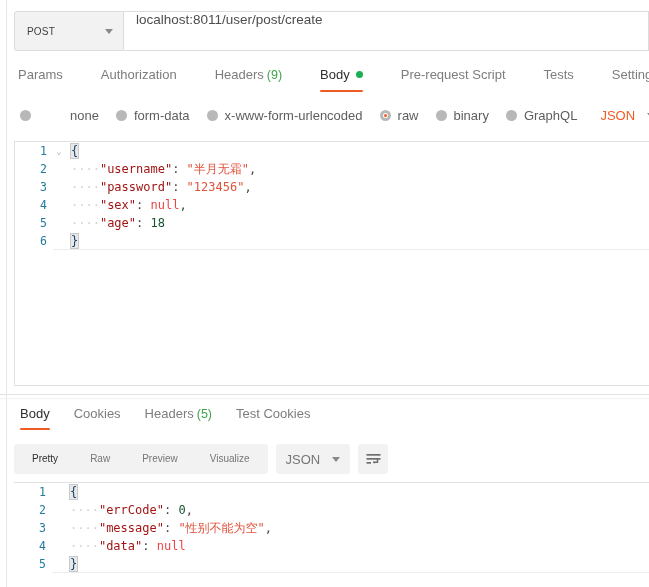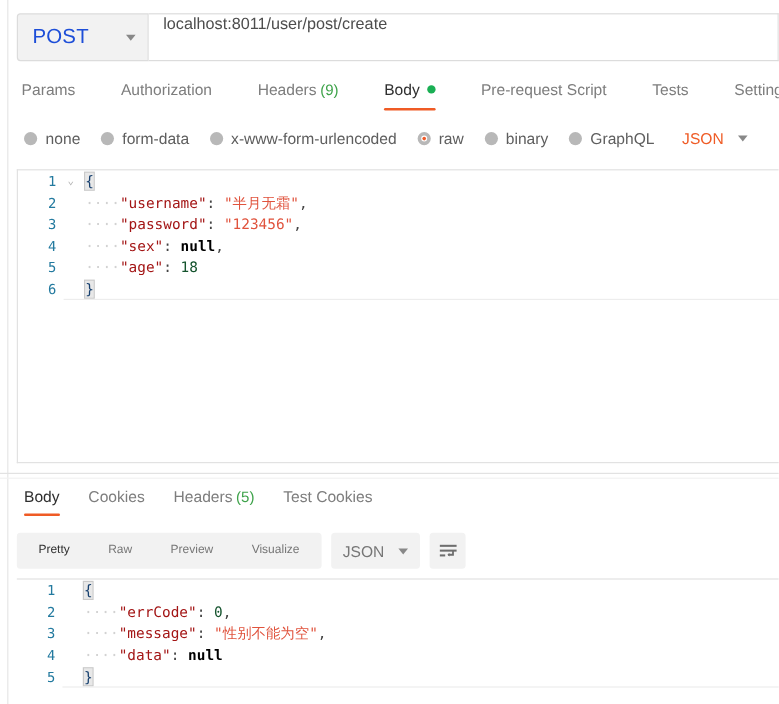--- a/index.html
+++ b/index.html
@@ -15,42 +15,42 @@
 
   
   .left-rail{position:absolute;left:0;top:0;width:6px;height:587px;background:#fff;border-right:1px solid #e6e6e6;}
 
   
   .urlbar{position:absolute;left:14px;top:11px;right:0;height:40px;display:flex;align-items:stretch;}
   .method-box{
     width:110px;border:1px solid #dcdcdc;background:#f2f2f2;border-radius:3px 0 0 3px;
     display:flex;align-items:center;justify-content:space-between;padding:0 10px 0 12px;box-sizing:border-box;
   }
-  .method-label{font-size:17px;color:#1d4ed8;letter-spacing:.2px;}
+  .method-label{font-size:10px;color:#404040;letter-spacing:.2px;}
   .caret{width:0;height:0;border-left:4.5px solid transparent;border-right:4.5px solid transparent;border-top:5px solid #888;}
   .url-box{
     flex:1;border:1px solid #dcdcdc;border-left:none;background:#fff;
     display:flex;align-items:flex-start;padding:0 12px;box-sizing:border-box;
   }
   .url-text{font-size:13.5px;color:#4d4d4d;}
 
   
   .req-tabs{position:absolute;left:14px;top:62px;height:33px;display:flex;align-items:flex-start;gap:8px;}
   .rtab{position:relative;padding:5px 15px 10px 15px;font-size:13px;color:#7d7d7d;white-space:nowrap;cursor:pointer;}
   .rtab:first-child{padding-left:4px;}
   .rtab.active{color:#2f2f2f;}
   .rtab .under{position:absolute;left:15px;right:15px;bottom:0;height:2.5px;background:#ef5b25;border-radius:1px;display:none;}
   .rtab.active .under{display:block;}
   .cnt{color:#3fa34b;font-size:12.5px;margin-left:3px;}
   .greendot{display:inline-block;width:7px;height:7px;border-radius:50%;background:#1aaf54;margin-left:6px;vertical-align:1px;}
 
   
   .radios{position:absolute;left:14px;top:101px;height:28px;display:flex;align-items:center;}
   .ritem{display:flex;align-items:center;margin-right:17px;cursor:pointer;white-space:nowrap;}
-  .ritem:first-child{margin-left:6px;}
+  .ritem:first-child{margin-left:6px;gap:32px;}
   .rdot{width:11px;height:11px;border-radius:50%;background:#b8b8b8;margin-right:7px;box-sizing:border-box;}
   .ritem.sel .rdot{background:#fff;border:3px solid #b8b8b8;position:relative;}
   .ritem.sel .rdot:after{content:"";position:absolute;left:1px;top:1px;width:3px;height:3px;border-radius:50%;background:#f05a28;}
   .rlabel{font-size:13px;color:#5e5e5e;}
   .json-sel{display:flex;align-items:center;margin-left:6px;cursor:pointer;}
   .json-sel .jtext{color:#ef5b25;font-size:13px;margin-right:12px;}
 
   
   .req-editor{position:absolute;left:14px;top:141px;right:0;height:245px;background:#fff;border:1px solid #e2e2e2;border-right:none;box-sizing:border-box;}
   .resp-editor{position:absolute;left:14px;top:482px;right:0;height:105px;background:#fff;box-sizing:border-box;border-top:1px solid #e2e2e2;}
@@ -58,21 +58,21 @@
   .code{position:relative;font-family:"DejaVu Sans Mono","Liberation Mono",monospace;font-size:12px;line-height:18px;}
   .cline{position:relative;height:18px;display:flex;align-items:center;white-space:pre;}
   .gut{width:32px;text-align:right;padding-right:6px;color:#237a9f;font-size:11.5px;box-sizing:border-box;flex:0 0 38px;}
   .fold{width:12px;flex:0 0 12px;text-align:center;color:#b0b0b0;font-size:9px;line-height:18px;}
   .ctext{flex:1;padding-left:6px;}
   .rowline{position:absolute;left:38px;right:0;bottom:0;height:1px;background:#ededed;}
 
   .k{color:#a31515;}
   .s{color:#e0533d;}
   .n{color:#14532d;}
-  .nl{color:#000000;font-weight:bold;}
+  .nl{color:#ef4444;font-weight:normal;}
   .p{color:#444;}
   .br{color:#17406f;}
   .brhl{background:#e8e8e8;outline:1px solid #c9c9c9;}
   .dots{color:#d2d2d2;letter-spacing:0;}
 
   
   .divider{position:absolute;left:0;top:394px;width:649px;height:1px;background:#e2e2e2;}
   .divider2{position:absolute;left:0;top:398px;width:649px;height:1px;background:#f2f2f2;}
 
   

